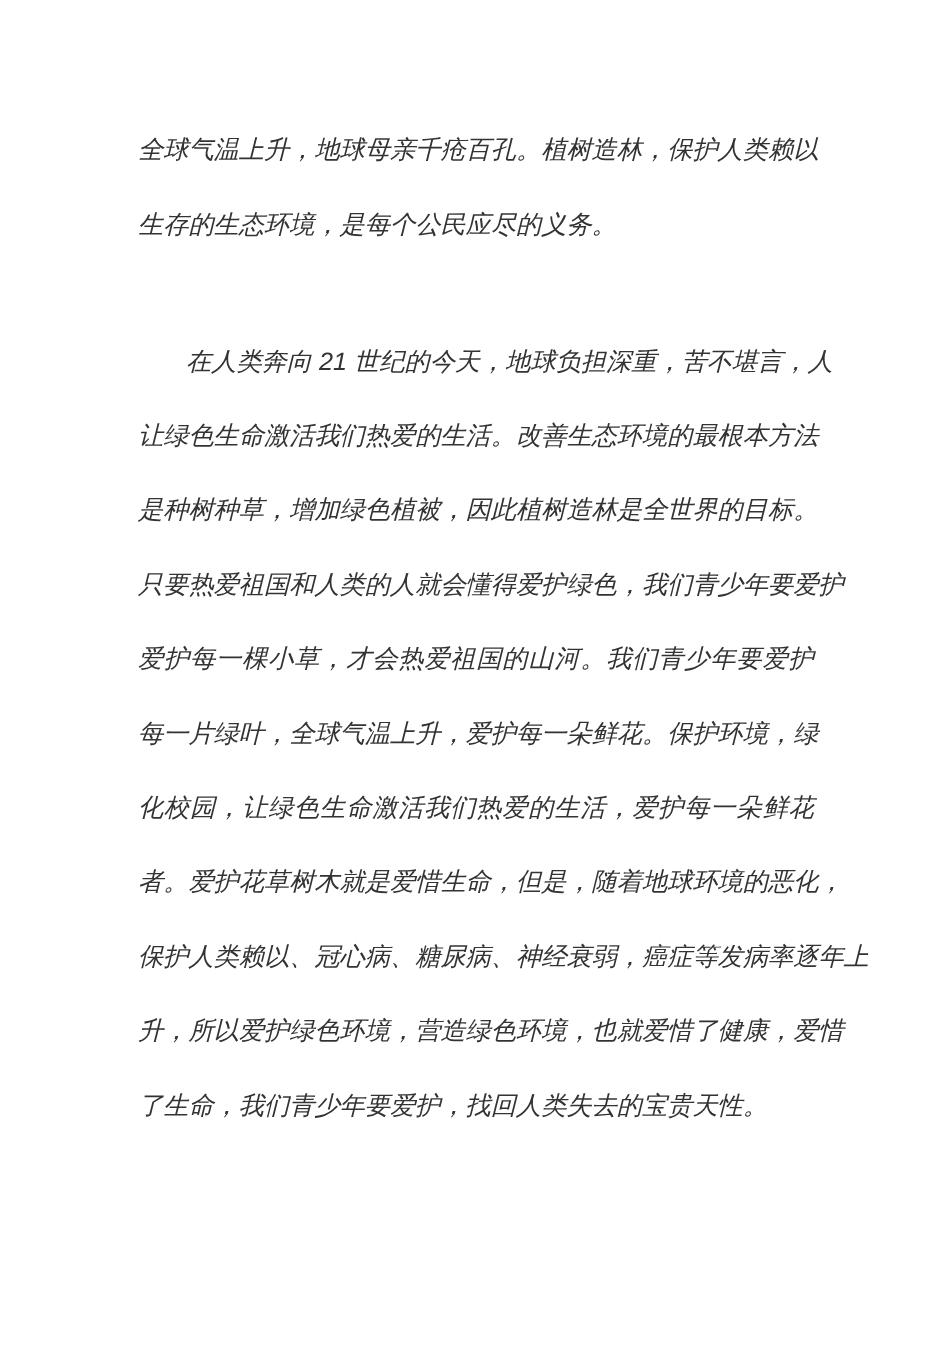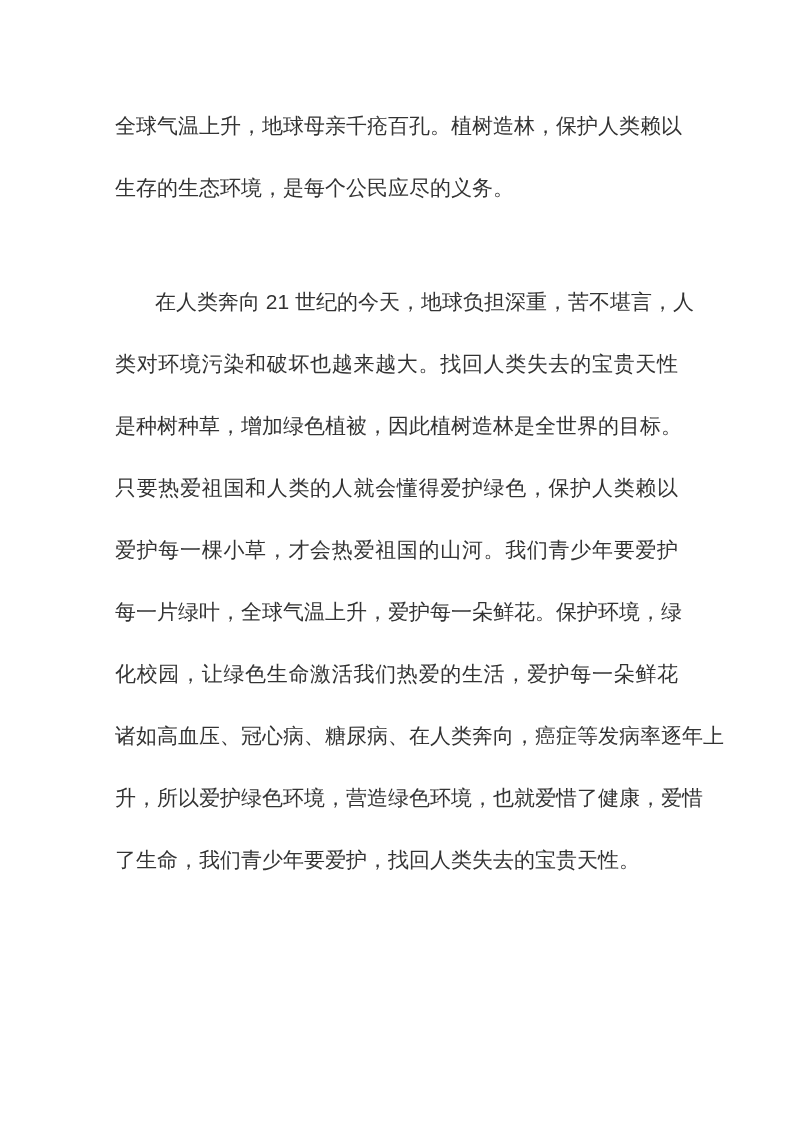--- a/index.html
+++ b/index.html
@@ -13,20 +13,21 @@
     height: 1122px;
     background: #ffffff;
     overflow: hidden;
     font-family: "Liberation Sans", "DejaVu Sans", sans-serif;
   }
   .content {
     position: absolute;
     left: 115px;
     top: 95px;
     width: 563px;
+    font-style: italic;
   }
   .paragraph {
     margin: 0;
   }
   .paragraph + .paragraph {
     margin-top: 52px;
   }
   .line {
     font-size: 21px;
     line-height: 62px;
@@ -51,25 +52,26 @@
 <div class="page">
   <div class="content">
 
     <div class="paragraph">
       <div class="line">全球气温上升，地球母亲千疮百孔。植树造林，保护人类赖以</div>
       <div class="line last">生存的生态环境，是每个公民应尽的义务。</div>
     </div>
 
     <div class="paragraph">
       <div class="line indent-first">在人类奔向 21 世纪的今天，地球负担深重，苦不堪言，人</div>
-      <div class="line">类对环境污染和破坏也越来越大。找回人类失去的宝贵天性</div>
+      <div class="line">让绿色生命激活我们热爱的生活。改善生态环境的最根本方法</div>
       <div class="line">是种树种草，增加绿色植被，因此植树造林是全世界的目标。</div>
-      <div class="line">只要热爱祖国和人类的人就会懂得爱护绿色，保护人类赖以</div>
+      <div class="line">只要热爱祖国和人类的人就会懂得爱护绿色，我们青少年要爱护</div>
       <div class="line">爱护每一棵小草，才会热爱祖国的山河。我们青少年要爱护</div>
       <div class="line">每一片绿叶，全球气温上升，爱护每一朵鲜花。保护环境，绿</div>
       <div class="line">化校园，让绿色生命激活我们热爱的生活，爱护每一朵鲜花</div>
-      <div class="line">诸如高血压、冠心病、糖尿病、在人类奔向，癌症等发病率逐年上</div>
+      <div class="line">者。爱护花草树木就是爱惜生命，但是，随着地球环境的恶化，</div>
+      <div class="line">保护人类赖以、冠心病、糖尿病、神经衰弱，癌症等发病率逐年上</div>
       <div class="line">升，所以爱护绿色环境，营造绿色环境，也就爱惜了健康，爱惜</div>
       <div class="line last">了生命，我们青少年要爱护，找回人类失去的宝贵天性。</div>
     </div>
 
   </div>
 </div>
 
 </body></html>

